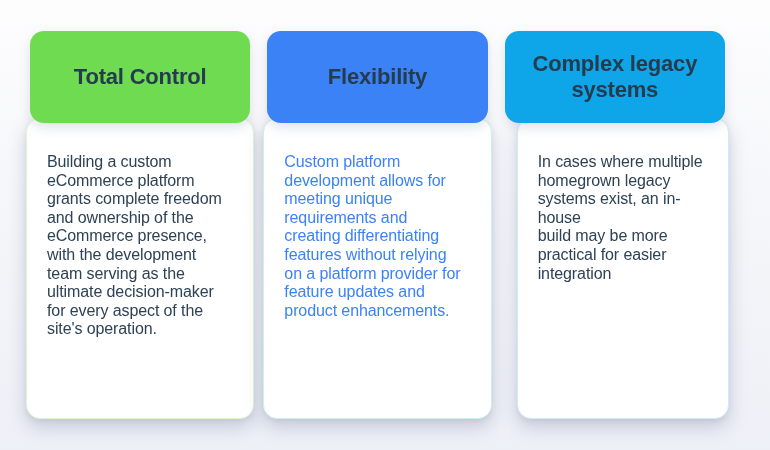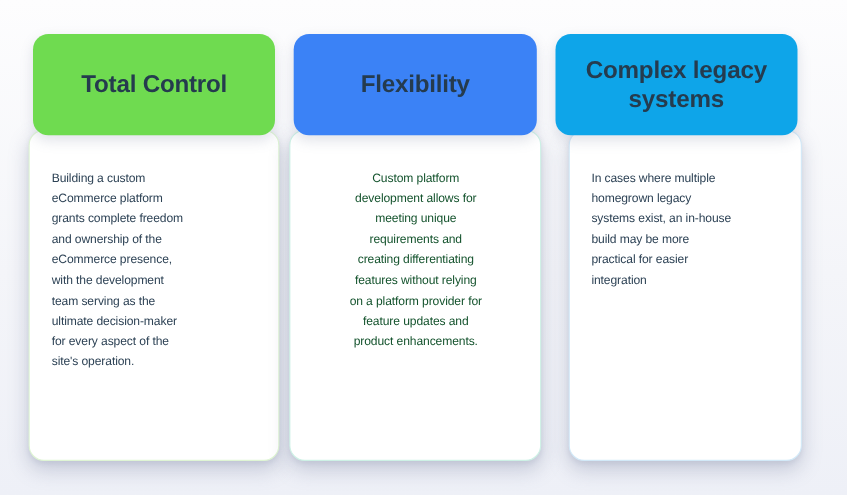--- a/index.html
+++ b/index.html
@@ -46,21 +46,21 @@
     z-index: 1;
     margin-top: -5px;
     height: 301px;
     background: #ffffff;
     border: 1px solid #e6e8f0; 
     border-radius: 14px;
     padding: 34px 19px 0 20px;
     box-shadow: 0 8px 18px rgba(108,118,152,0.32), 0 2px 4px rgba(108,118,152,0.10);
   }
   .card-body-text {
-    font-size: 11px;
+    font-size: 16px;
     line-height: 18.6px;
     letter-spacing: -0.1px;
     white-space: pre-line;
   }
 </style>
 </head>
 <body>
 
 <div class="card-grid">
 
@@ -80,21 +80,21 @@
 for every aspect of the
 site's operation.</p>
     </div>
   </div>
 
   <div class="card">
     <div class="card-header" data-bind-style="background-color:cards.1.header_color" style="background-color: #3b82f6;">
       <span class="card-title" data-bind="cards.1.title" data-bind-style="color:text_colors.heading" style="color: rgb(37, 59, 78);">Flexibility</span>
     </div>
     <div class="card-body" data-bind-style="border-color:cards.1.border_color" style="border-color: rgb(205, 241, 229);">
-      <p class="card-body-text" data-bind="cards.1.body" data-bind-style="color:text_colors.body" style="color: #14532d; text-align: center;">Custom platform
+      <p class="card-body-text" data-bind="cards.1.body" data-bind-style="color:text_colors.body" style="color: #3b82f6;">Custom platform
 development allows for
 meeting unique
 requirements and
 creating differentiating
 features without relying
 on a platform provider for
 feature updates and
 product enhancements.</p>
     </div>
   </div>

